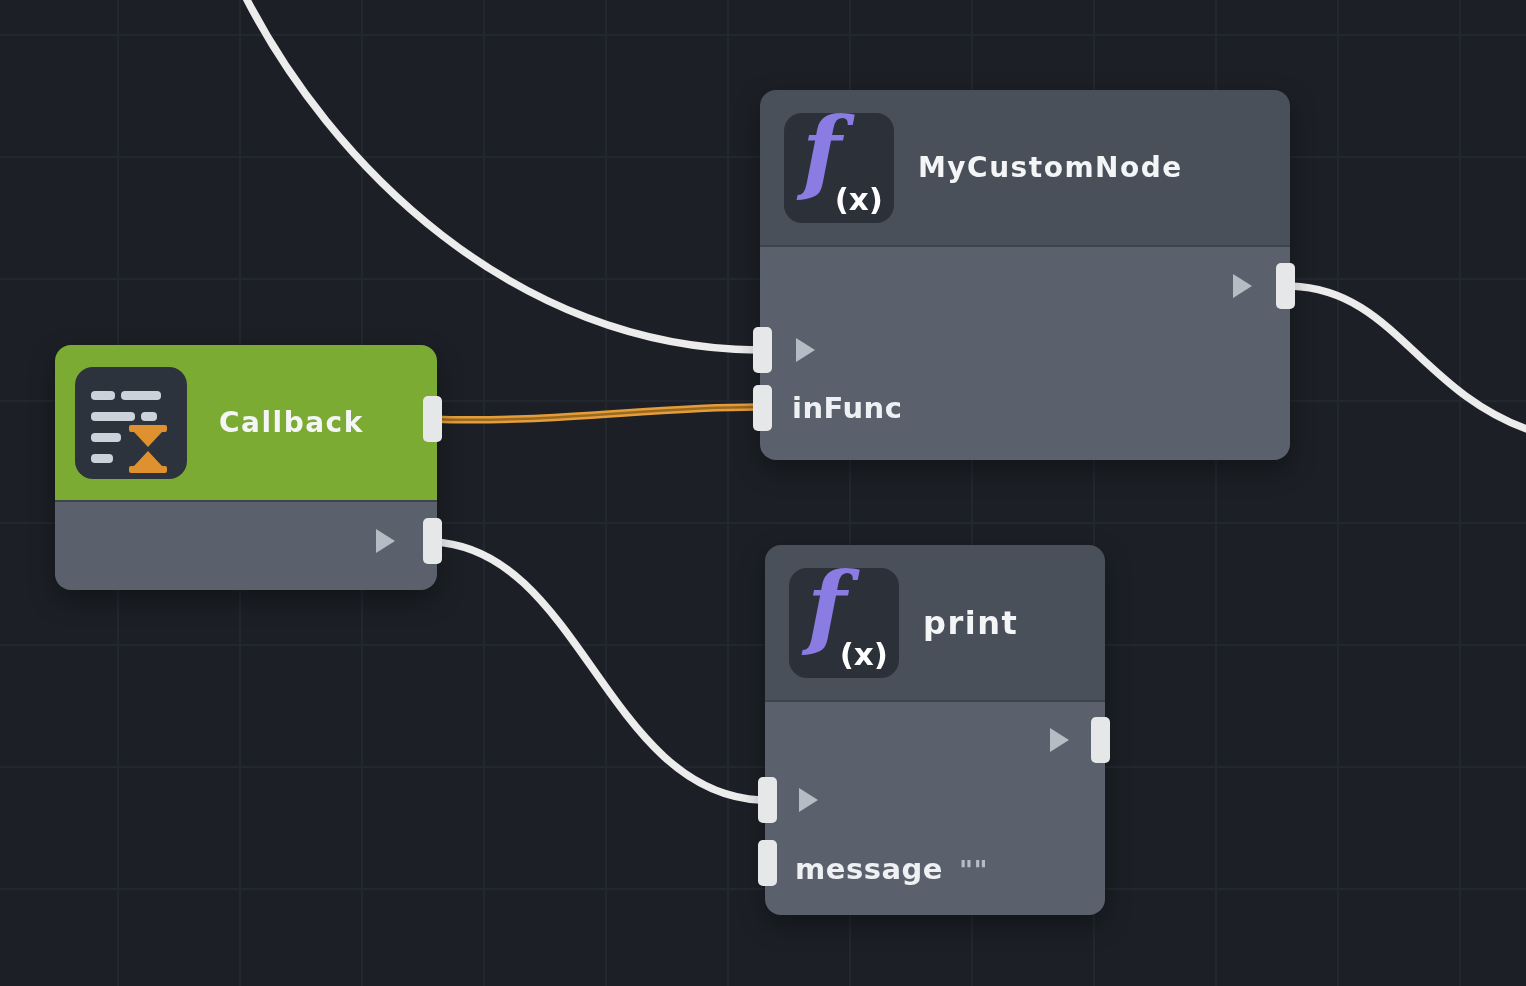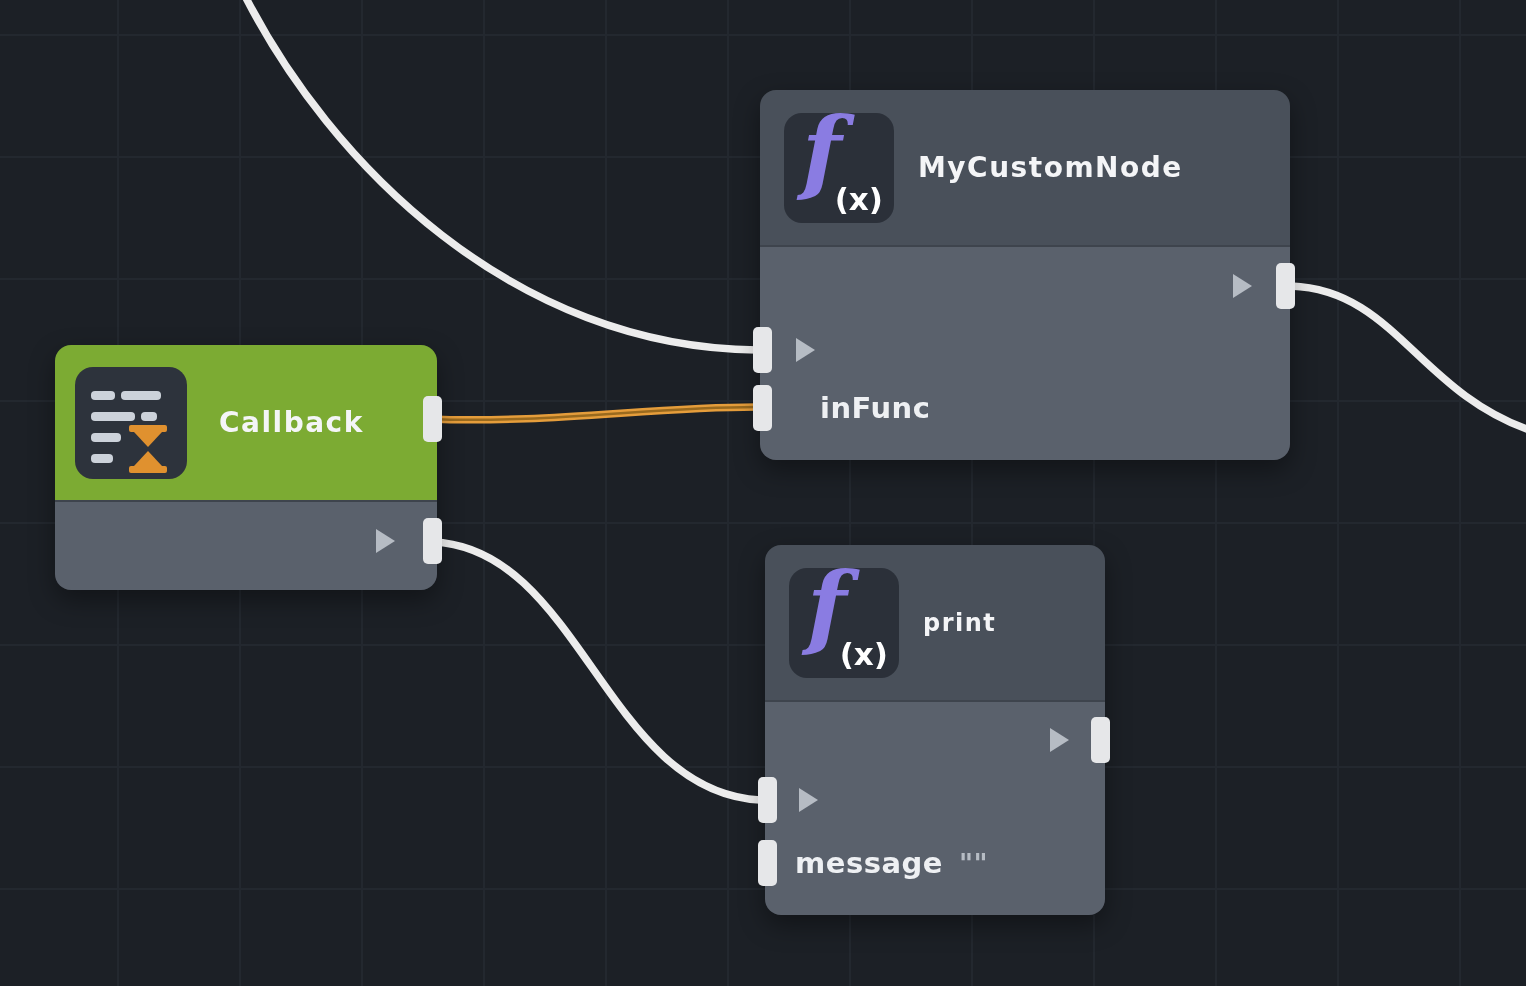--- a/index.html
+++ b/index.html
@@ -43,21 +43,21 @@
     border-top: 2px solid #3e444d;
     border-radius: 0 0 16px 16px;
   }
   .node-title {
     font-weight: bold;
     color: #f4f5f7;
     font-size: 28px;
     letter-spacing: 1.5px;
     white-space: nowrap;
   }
-  .node-title.small { font-size: 24px; }
+  .node-title.small { font-size: 32px; }
 
   
   .fx-icon {
     width: 110px; height: 110px;
     border-radius: 18px;
     background: #2b3039;
     position: relative;
     flex: 0 0 auto;
   }
   .fx-f {
@@ -140,21 +140,21 @@
     </div>
     <div class="node-body" style="height:215px;"></div>
 
     <span class="exec-tri" style="right:38px; top:184px;"></span>
     <div class="port right" style="top:173px;"></div>
 
     <div class="port left" style="top:237px;"></div>
     <span class="exec-tri" style="left:36px; top:248px;"></span>
 
     <div class="port left" style="top:295px;"></div>
-    <div class="port-label" style="left:32px; top:295px;margin-left:28px;">
+    <div class="port-label" style="left:32px; top:295px;">
       <span>inFunc</span>
     </div>
   </div>
 
   <div class="node" style="left:55px; top:345px; width:382px;">
     <div class="node-header cb-header" style="padding-left:20px; gap:32px;">
       <div class="cb-icon">
         <svg viewBox="0 0 112 112">
           <rect x="16" y="24" width="24" height="9" rx="4" fill="#ccd2da"></rect>
           <rect x="46" y="24" width="40" height="9" rx="4" fill="#ccd2da"></rect>
@@ -190,19 +190,19 @@
     </div>
     <div class="node-body" style="height:215px;"></div>
 
     <span class="exec-tri" style="right:36px; top:183px;"></span>
     <div class="port right" style="top:172px;"></div>
 
     <div class="port left" style="top:232px;"></div>
     <span class="exec-tri" style="left:34px; top:243px;"></span>
 
     <div class="port left" style="top:295px;"></div>
-    <div class="port-label" style="left:30px; top:295px;">
+    <div class="port-label" style="left:30px; top:295px;align-items:flex-end;">
       <span>message</span>
       <span class="port-value">""</span>
     </div>
   </div>
 
 </div>
 
 </body></html>

